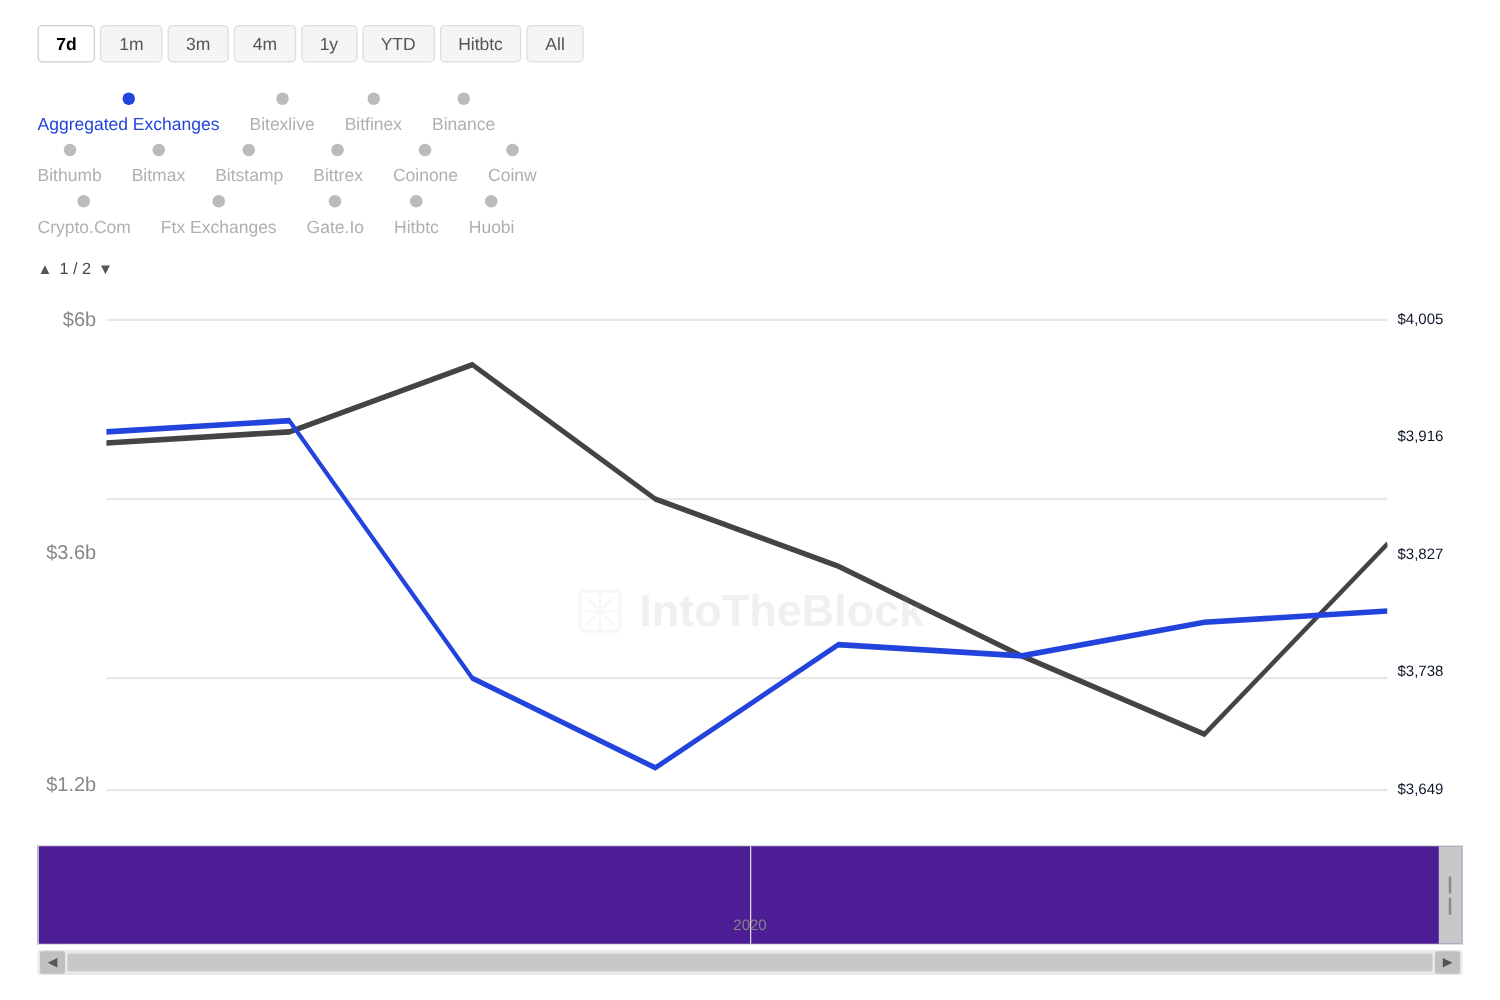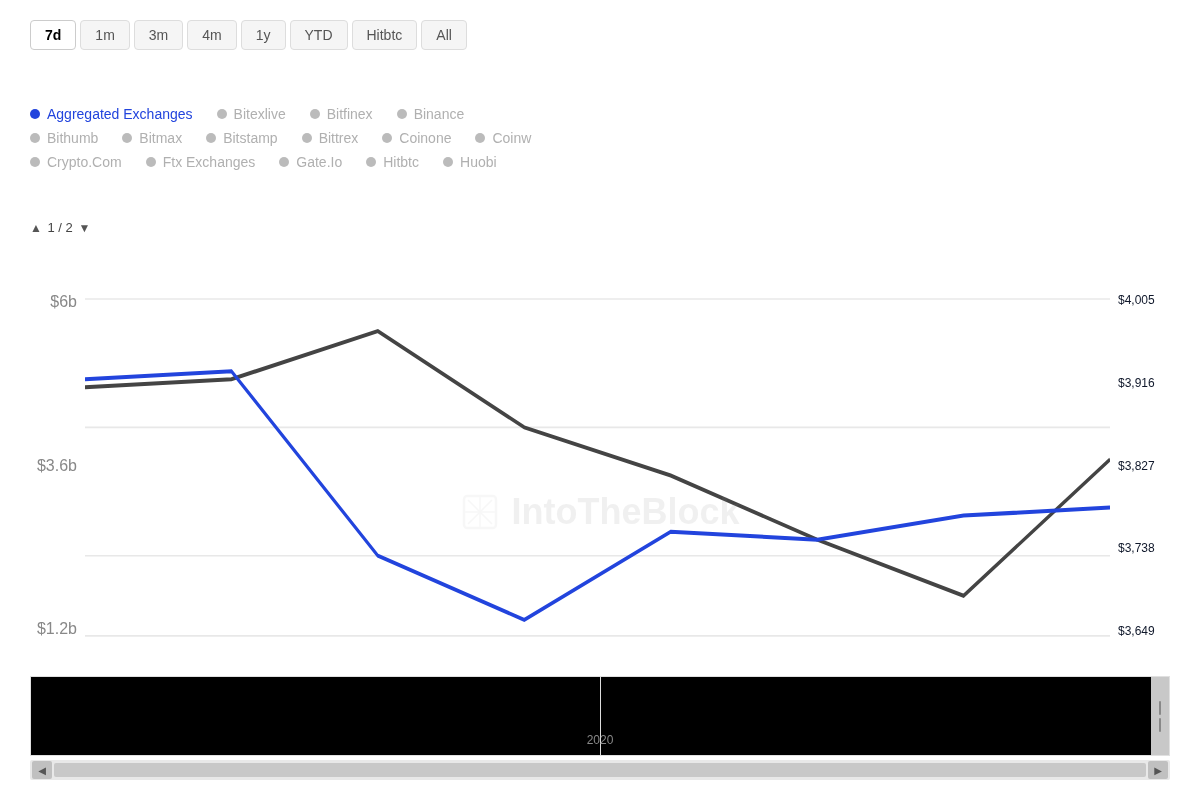--- a/index.html
+++ b/index.html
@@ -10,21 +10,20 @@
       height: 800px;
       overflow: hidden;
       color: #333;
     }
     .container {
       width: 1200px;
       height: 800px;
       padding: 20px 30px;
       display: flex;
       flex-direction: column;
-      gap: 32px;
     }
     
     .time-range {
       display: flex;
       align-items: center;
       gap: 4px;
       margin-bottom: 24px;
     }
     .time-btn {
       padding: 6px 14px;
@@ -50,20 +49,21 @@
       flex-wrap: wrap;
       align-items: center;
       gap: 6px 24px;
       margin-bottom: 8px;
     }
     .legend-item {
       display: flex;
       align-items: center;
       gap: 7px;
       cursor: pointer;
+      flex-direction: column;
     }
     .legend-dot {
       width: 10px;
       height: 10px;
       border-radius: 50%;
     }
     .legend-label {
       font-size: 14px;
     }
     .legend-label.active-label {
@@ -162,21 +162,21 @@
       width: 48px;
       height: 48px;
       opacity: 0.5;
     }
     
     .navigator {
       height: 80px;
       margin-top: 8px;
       border: 1px solid #e0e0e0;
       position: relative;
-      background: #000000;
+      background: #4c1d95;
     }
     .navigator-handle {
       position: absolute;
       right: 0;
       top: 0;
       bottom: 0;
       width: 18px;
       background: #c8c8c8;
       display: flex;
       align-items: center;

